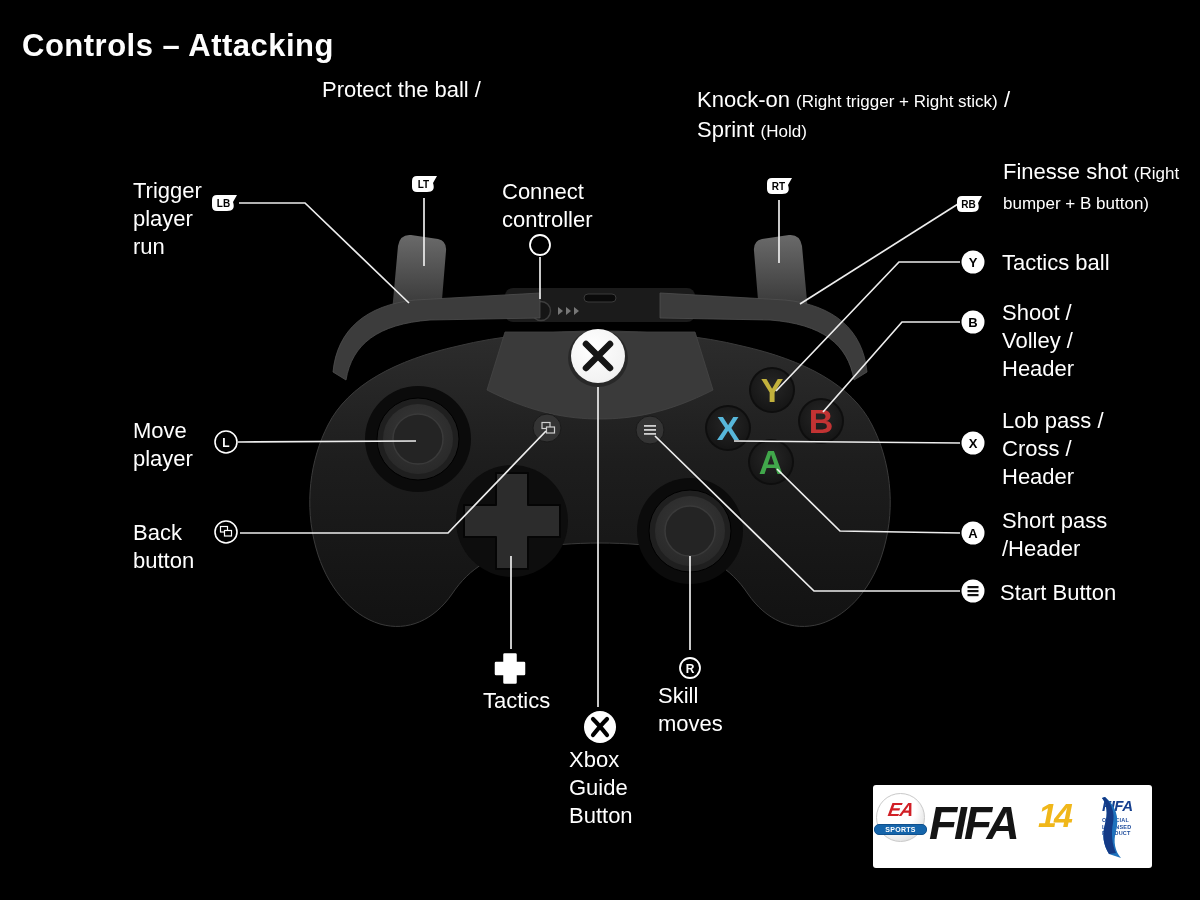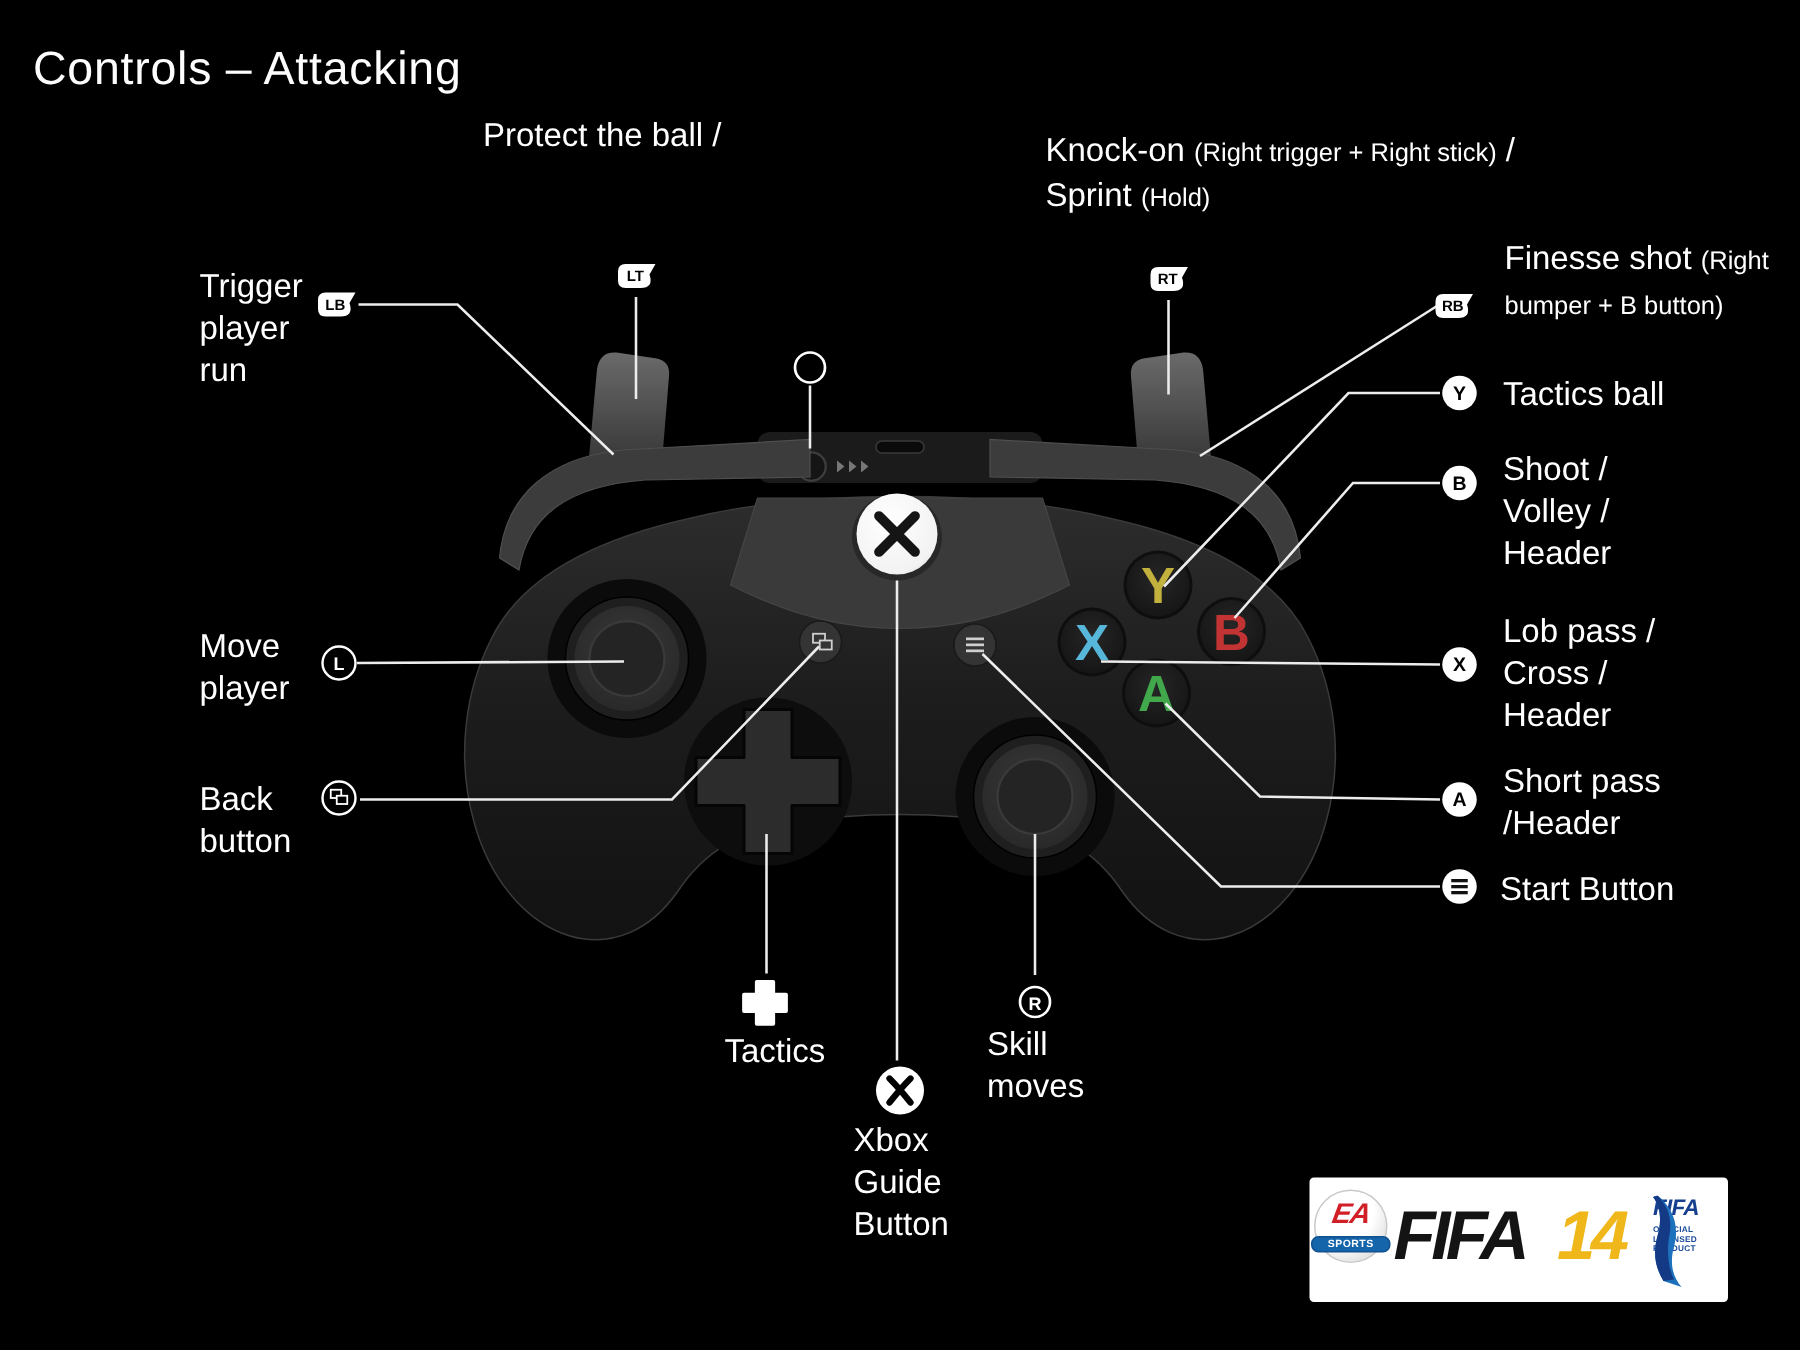--- a/index.html
+++ b/index.html
@@ -1,38 +1,38 @@
 <!DOCTYPE html>
 <html><head>
 <meta charset="utf-8">
 <style>
   html,body{margin:0;padding:0;background:#000;}
   .stage{position:relative;width:1200px;height:900px;background:#000;overflow:hidden;
          font-family:"Liberation Sans",sans-serif;color:#fff;}
   .stage svg{position:absolute;left:0;top:0;}
-  .title{position:absolute;left:22px;top:28px;font-size:31px;font-weight:400;
+  .title{position:absolute;left:22px;top:28px;font-size:31px;font-weight:700;
          letter-spacing:.5px;color:#fdfdfd;}
   .lbl{position:absolute;font-size:22px;line-height:28px;color:#fff;font-weight:400;}
   .ml{white-space:pre-line;}
   .note{font-size:17px;}
   svg text{font-family:"Liberation Sans",sans-serif;}
   
   .fifa-logo{position:absolute;left:873px;top:785px;width:279px;height:83px;background:#fff;
              border-radius:3px;}
   .ea-sphere{position:absolute;left:3px;top:8px;width:47px;height:47px;border-radius:50%;
              background:radial-gradient(circle at 35% 30%,#ffffff 50%,#e3e3e3 78%,#c2c2c2 100%);
              border:1px solid #c9c9c9;text-align:center;}
   .ea-text{font-size:19px;font-weight:900;font-style:italic;color:#d11f26;margin-top:5px;
            transform:skewX(-10deg);letter-spacing:-1px;}
   .ea-sports{position:absolute;bottom:6px;left:-3px;right:-3px;background:#1565ab;color:#fff;
              font-size:7px;font-weight:700;border-radius:5px;padding:1px 0;
              border:1px solid #11518d;letter-spacing:.3px;}
   .fifa-word{position:absolute;left:56px;top:11px;font-size:46px;font-weight:900;font-style:italic;
              letter-spacing:-3px;color:#141414;}
-  .fifa-num{position:absolute;left:165px;top:11px;font-size:46px;font-weight:900;font-style:italic;
+  .fifa-num{position:absolute;left:165px;top:11px;font-size:34px;font-weight:900;font-style:italic;
             letter-spacing:-3px;color:#f0b71a;}
   .fifa-badge{position:absolute;left:229px;top:12px;width:46px;}
   .fb-title{color:#16408f;font-style:italic;font-weight:900;font-size:15px;letter-spacing:-.5px;}
   .fb-lines{font-size:5.5px;font-weight:700;color:#1b4a9b;line-height:6.5px;margin-top:3px;
             white-space:pre-line;letter-spacing:.2px;}
   .fb-flag{position:absolute;right:-10px;top:0;width:22px;height:62px;}
 </style>
 </head>
 <body>
 
@@ -217,20 +217,22 @@
 run</div>
   <div class="lbl ml" style="left:133px;top:417px">Move
 player</div>
   <div class="lbl ml" style="left:133px;top:519px">Back
 button</div>
 
   <div class="lbl" style="left:322px;top:76px">
     <div>Protect the ball /</div>
   </div>
 
+  <div class="lbl ml" style="left:502px;top:178px">Connect
+controller</div>
 
   <div class="lbl" style="left:697px;top:86px">
     <div><span>Knock-on</span> <span class="note">(Right trigger + Right stick)</span> <span>/</span></div>
     <div><span>Sprint</span> <span class="note">(Hold)</span></div>
   </div>
 
   <div class="lbl" style="left:1003px;top:158px;width:196px">
     <span>Finesse shot</span> <span class="note">(Right bumper + B button)</span>
   </div>
 

